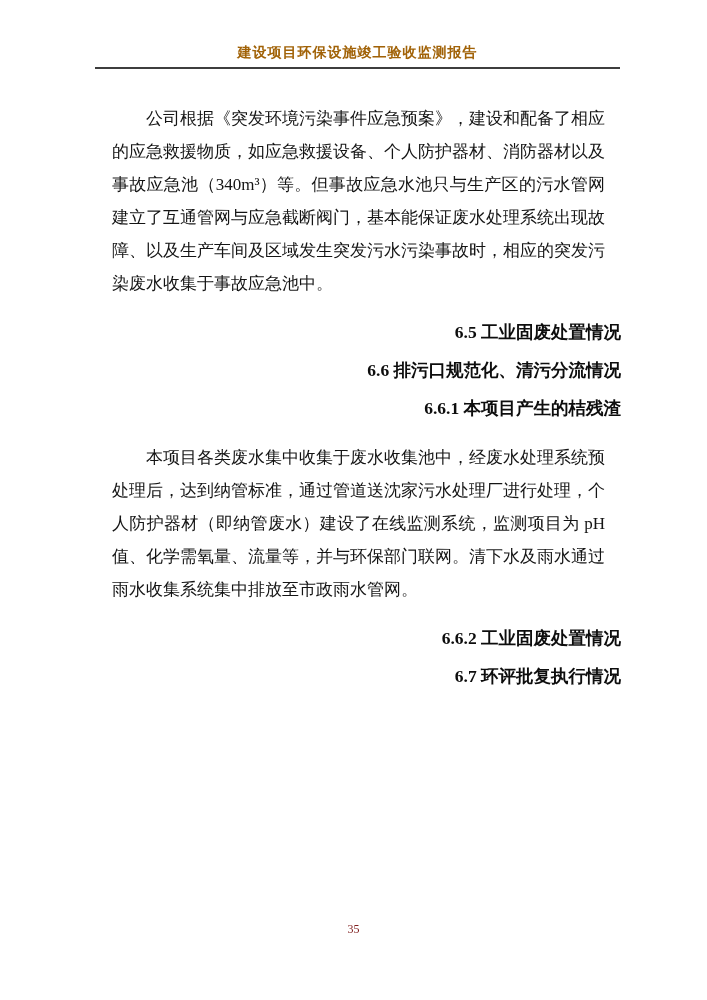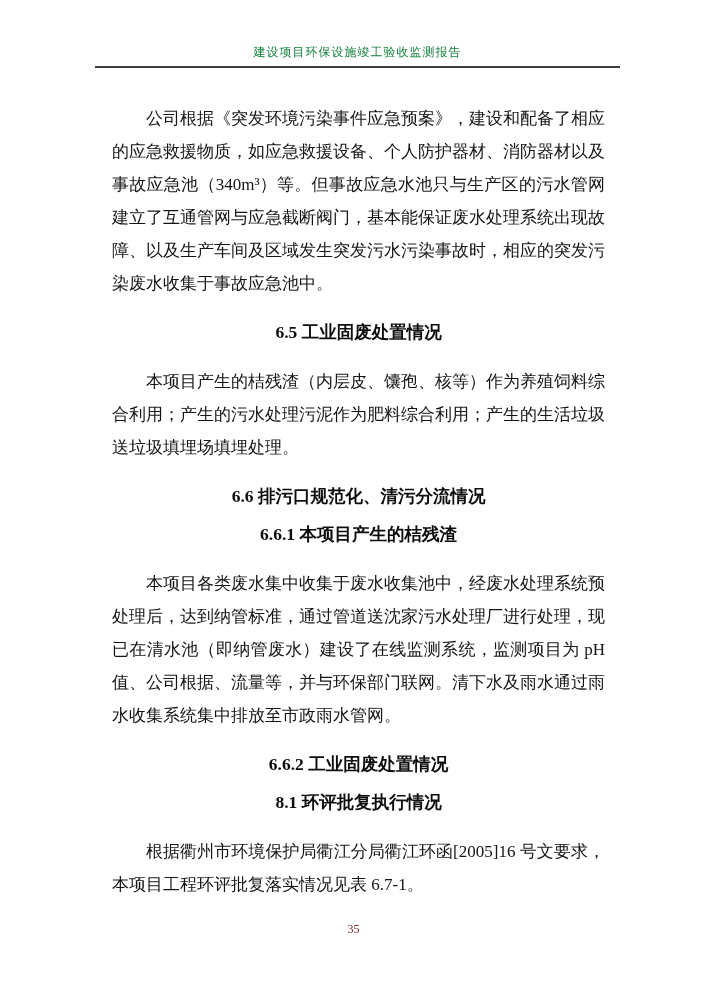--- a/index.html
+++ b/index.html
@@ -19,44 +19,44 @@
   .header {
     position: absolute;
     top: 44px;
     left: 95px;
     width: 525px;
     text-align: center;
     border-bottom: 2px solid #3d3d3d;
     padding-bottom: 5px;
   }
   .header-title {
-    font-size: 12px;
-    font-weight: normal;
+    font-size: 14px;
+    font-weight: bold;
     letter-spacing: 1px;
-    color: #15803d;
+    color: #a16207;
   }
   .content {
     position: absolute;
     top: 86px;
     left: 96px;
     width: 525px;
     font-size: 17px;
     line-height: 33px;
     text-align: justify;
   }
   .content p {
     margin: 16px;
     text-indent: 2em;
   }
   .content h2, .content h3 {
     font-size: 17.5px;
     font-weight: bold;
     margin: 5px 0 1px 0;
     line-height: 33px;
-    text-align: center;
+    text-align: right;
     color: #0d0d0d;
   }
   .footer {
     position: absolute;
     top: 922px;
     left: 0;
     width: 100%;
     text-align: center;
     font-size: 12px;
     color: #7f1d1d;
@@ -70,34 +70,32 @@
   <div class="header">
     <div class="header-title">建设项目环保设施竣工验收监测报告</div>
   </div>
 
   <div class="content">
 
     <p>公司根据《突发环境污染事件应急预案》，建设和配备了相应的应急救援物质，如应急救援设备、个人防护器材、消防器材以及事故应急池（340m³）等。但事故应急水池只与生产区的污水管网建立了互通管网与应急截断阀门，基本能保证废水处理系统出现故障、以及生产车间及区域发生突发污水污染事故时，相应的突发污染废水收集于事故应急池中。</p>
 
     <h2>6.5 工业固废处置情况</h2>
 
-    <p>本项目产生的桔残渣（内层皮、馕孢、核等）作为养殖饲料综合利用；产生的污水处理污泥作为肥料综合利用；产生的生活垃圾送垃圾填埋场填埋处理。</p>
 
     <h2>6.6 排污口规范化、清污分流情况</h2>
 
     <h3>6.6.1 本项目产生的桔残渣</h3>
 
-    <p>本项目各类废水集中收集于废水收集池中，经废水处理系统预处理后，达到纳管标准，通过管道送沈家污水处理厂进行处理，现已在清水池（即纳管废水）建设了在线监测系统，监测项目为 pH 值、公司根据、流量等，并与环保部门联网。清下水及雨水通过雨水收集系统集中排放至市政雨水管网。</p>
+    <p>本项目各类废水集中收集于废水收集池中，经废水处理系统预处理后，达到纳管标准，通过管道送沈家污水处理厂进行处理，个人防护器材（即纳管废水）建设了在线监测系统，监测项目为 pH 值、化学需氧量、流量等，并与环保部门联网。清下水及雨水通过雨水收集系统集中排放至市政雨水管网。</p>
 
     <h3>6.6.2 工业固废处置情况</h3>
 
 
-    <h2>8.1 环评批复执行情况</h2>
+    <h2>6.7 环评批复执行情况</h2>
 
-    <p>根据衢州市环境保护局衢江分局衢江环函[2005]16 号文要求，本项目工程环评批复落实情况见表 6.7-1。</p>
 
   </div>
 
   <div class="footer">
     <span>35</span>
   </div>
 
 </div>
 
 </body></html>

